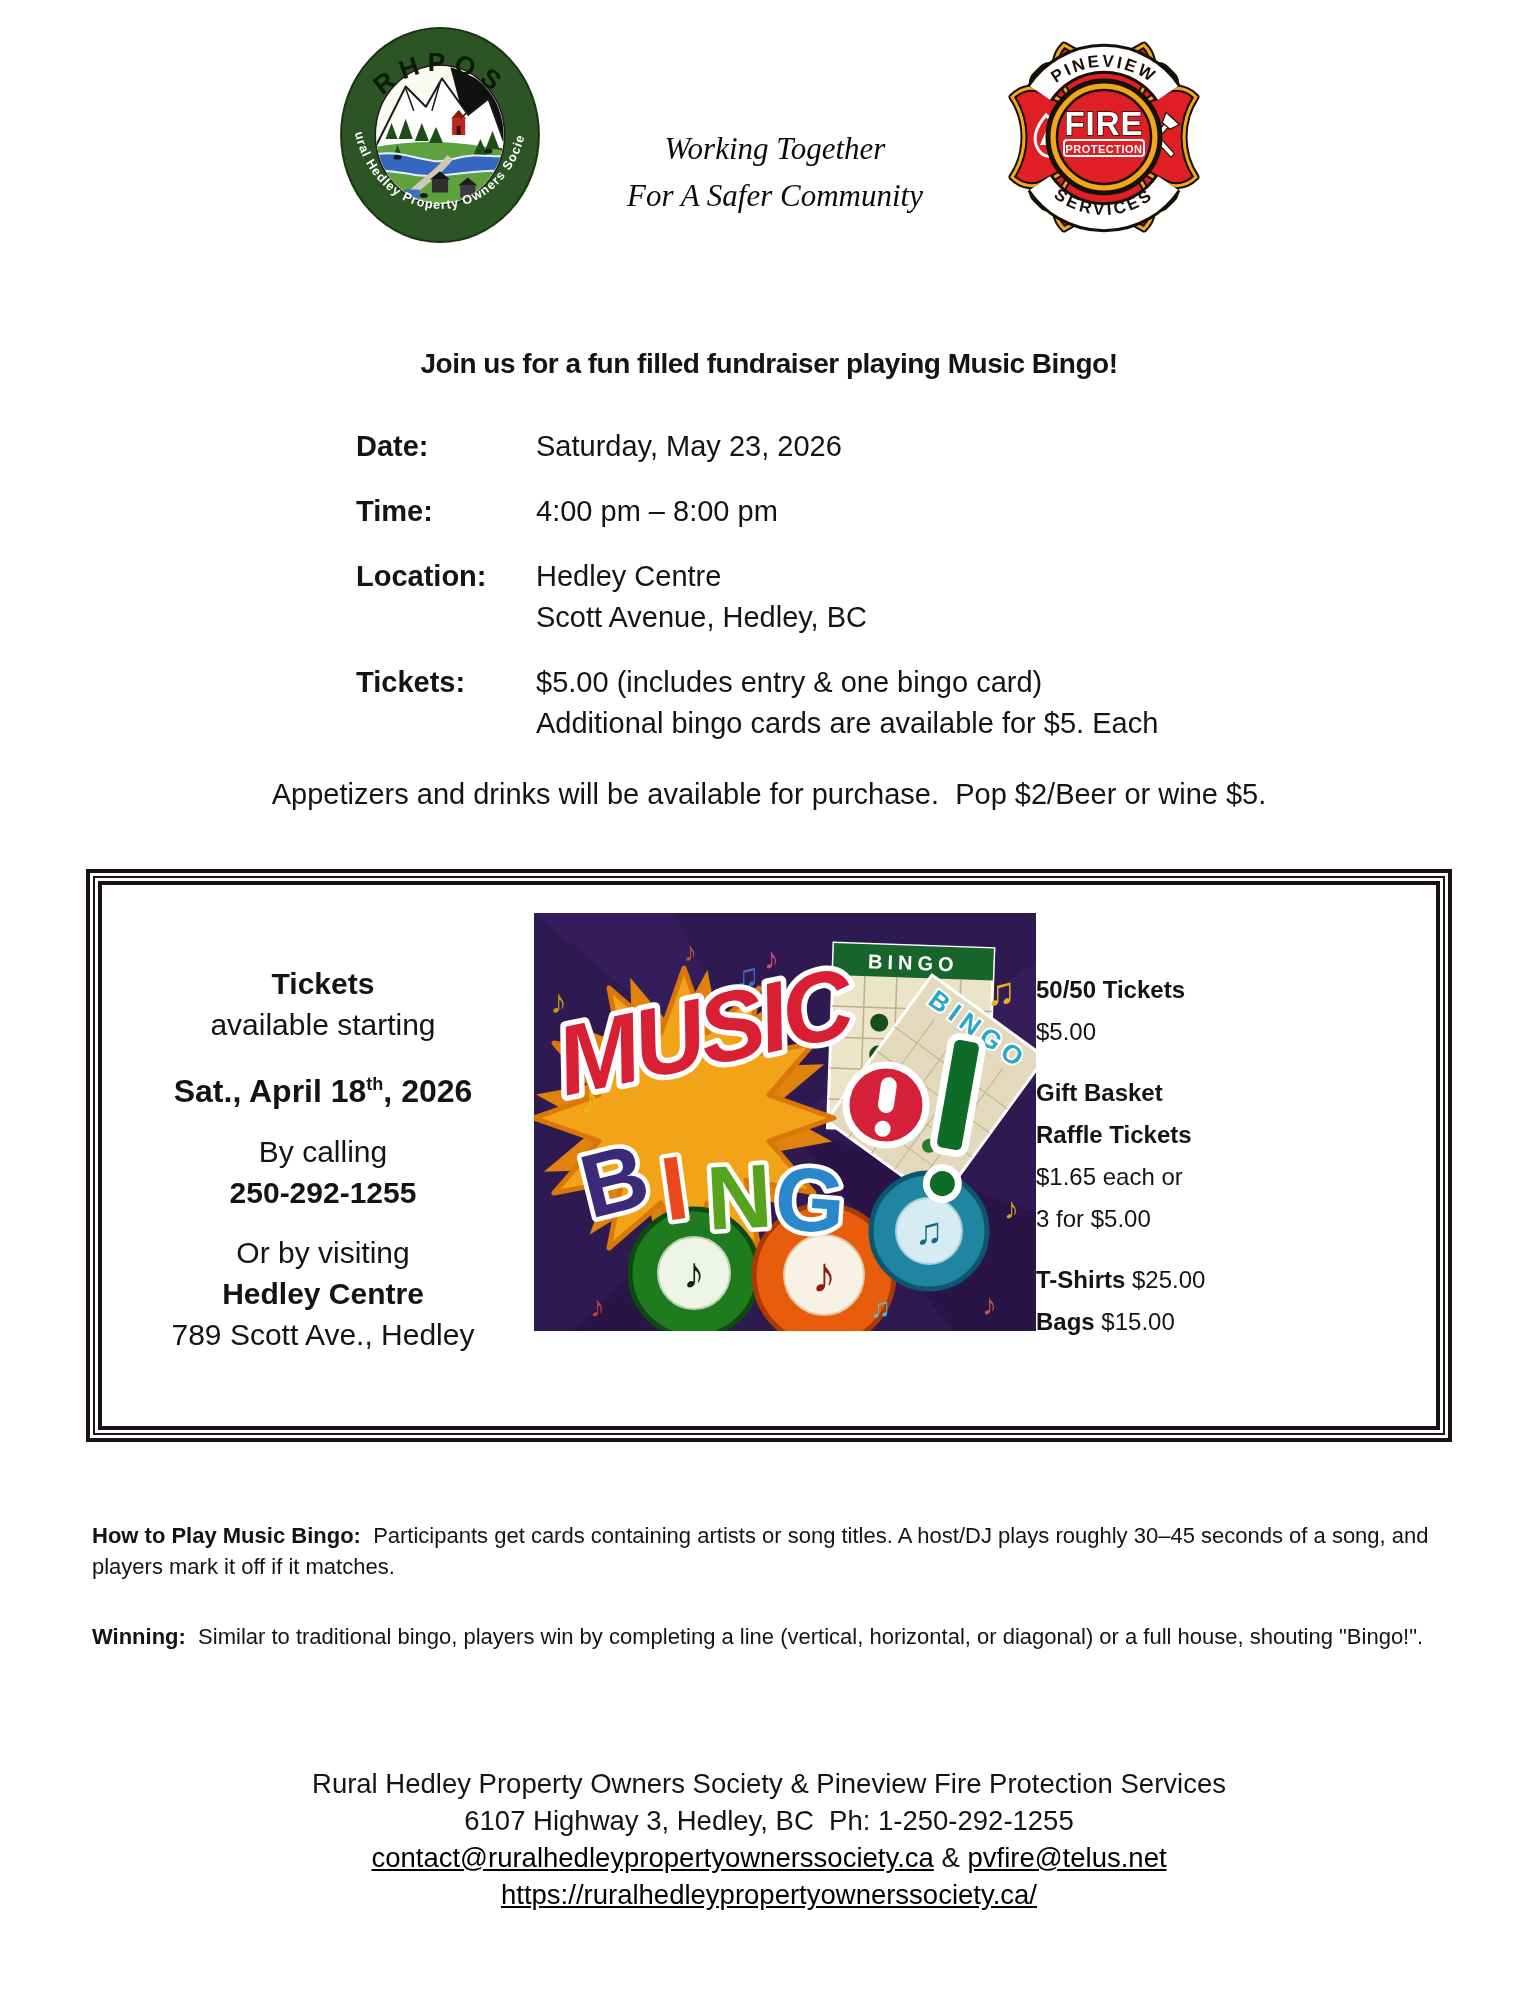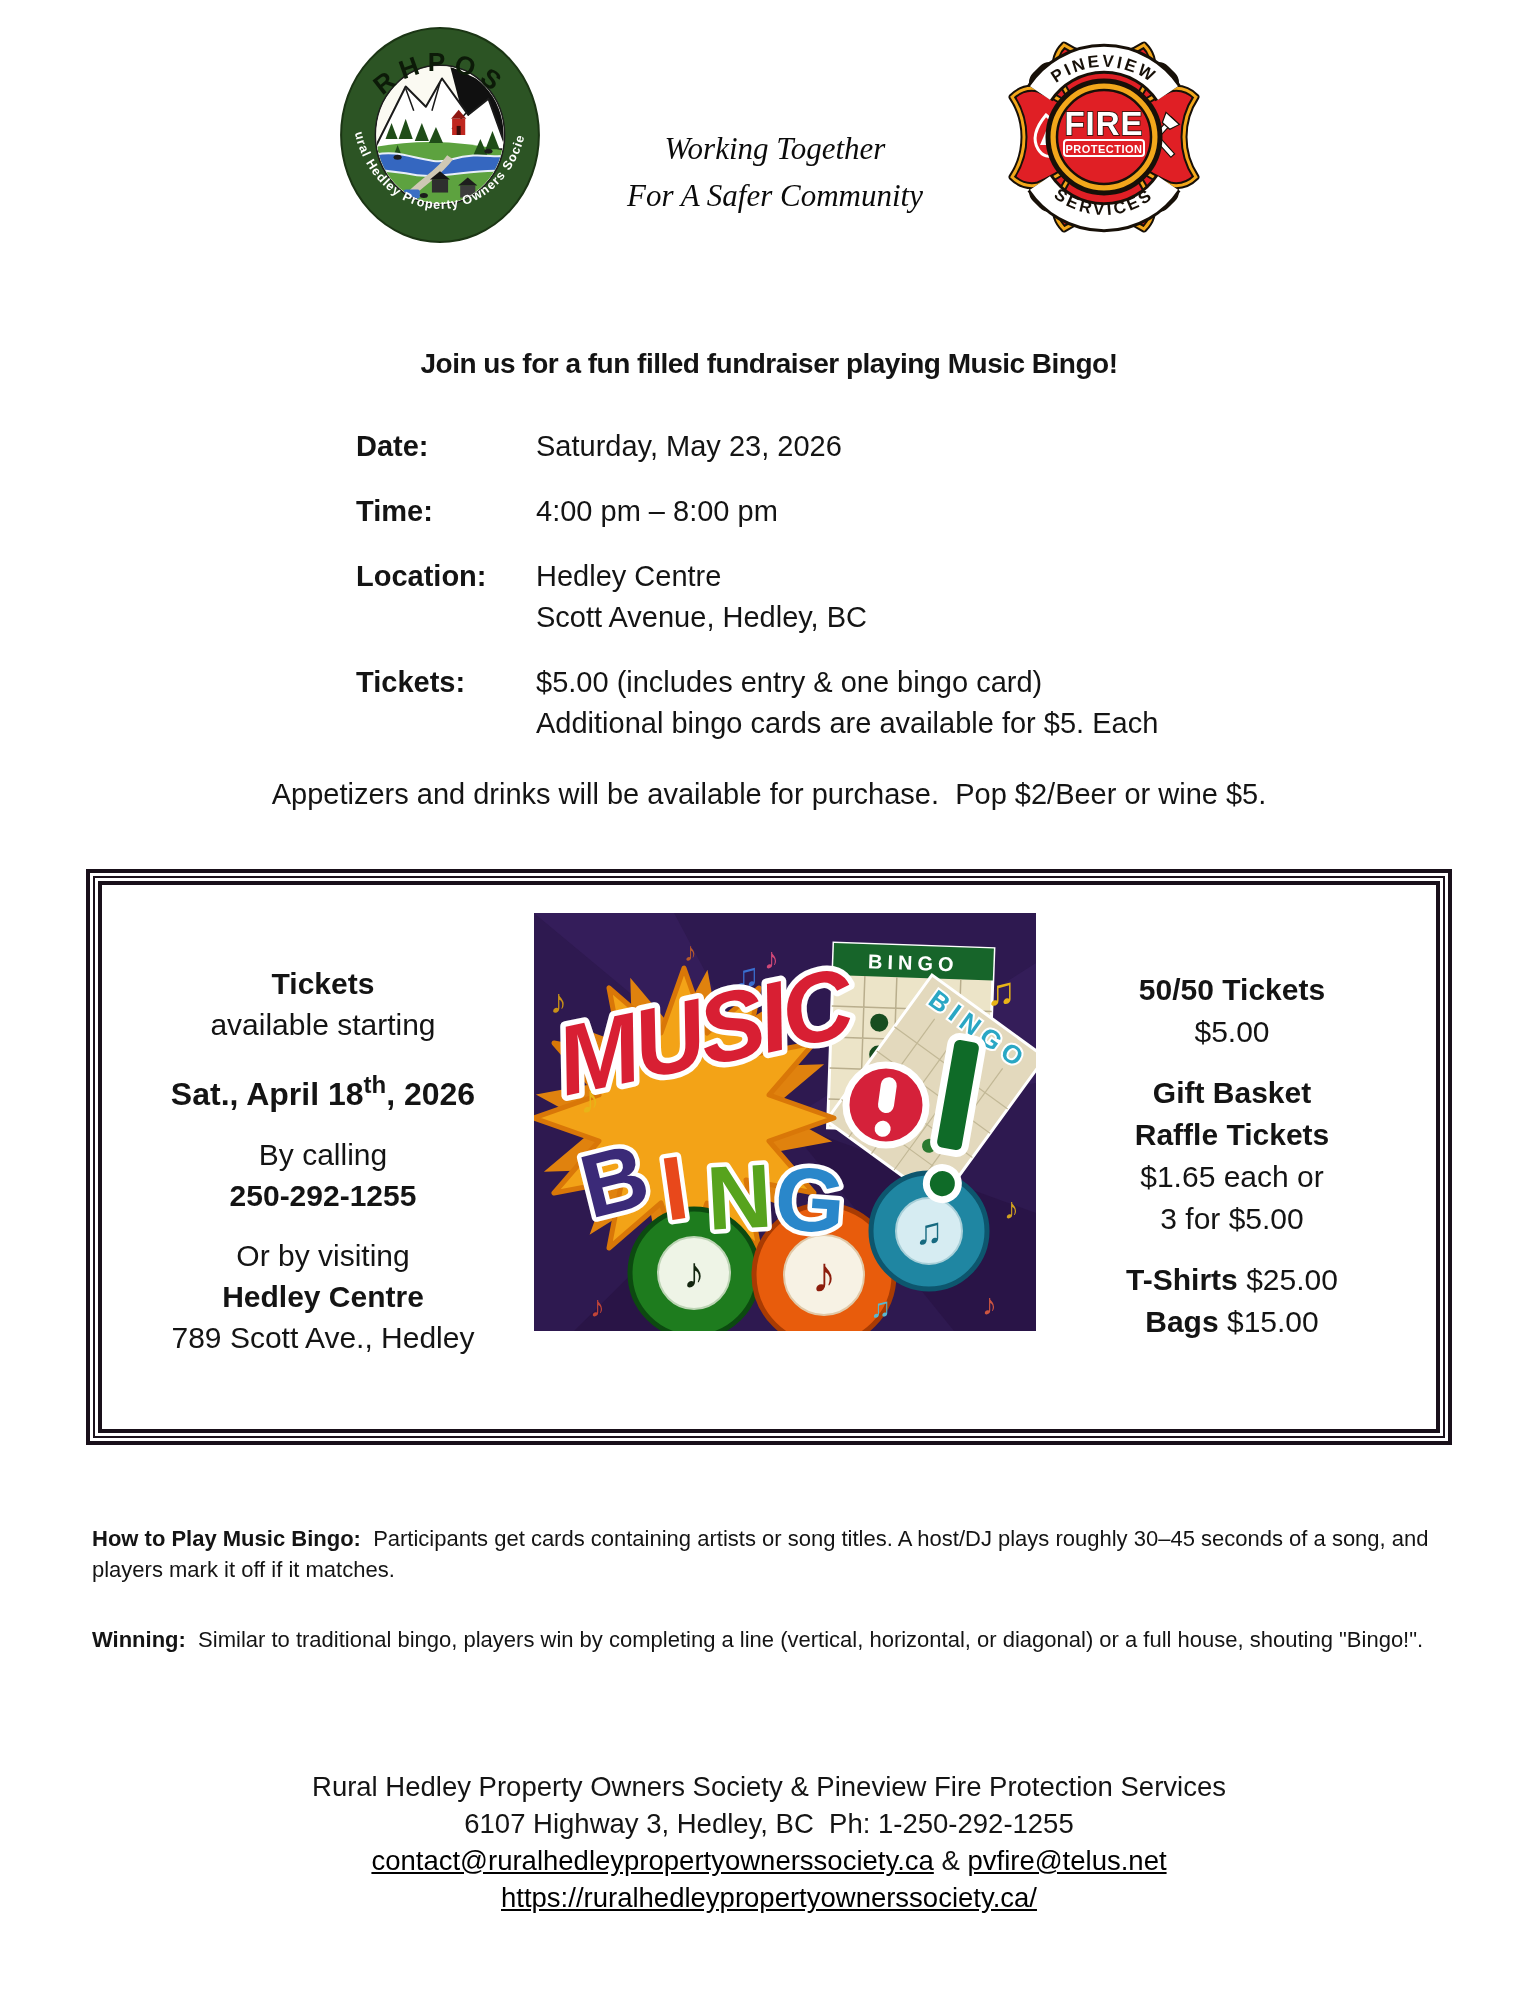--- a/index.html
+++ b/index.html
@@ -22,24 +22,24 @@
   .details { margin:46px 0 0 356px; font-size:29px; }
   .detail-row { display:flex; margin-bottom:24px; }
   .detail-label { flex:0 0 180px; font-weight:bold; line-height:41px; }
   .detail-lines { line-height:41px; }
   .note { margin-top:34px; text-align:center; font-size:29px; white-space:pre-wrap; }
   
   .tb-o { width:1352px; margin:58px auto 0; border:4px solid #19101a; padding:3px; }
   .tb-m { border:2px solid #19101a; padding:3px; }
   .tb-i { border:4px solid #19101a; padding:28px 8px 52px 10px; display:flex; align-items:flex-start; }
   .tb-left  { flex:0 0 422px; text-align:center; font-size:30px; line-height:41px; padding-top:50px; }
-  .tb-right { flex:1; text-align:center; font-size:30px; line-height:42px; padding-top:56px; }
+  .tb-right { flex:1; font-size:24px; line-height:42px; padding-top:56px; }
   .tb-left .grp, .tb-right .grp { margin-bottom:19px; }
   .b { font-weight:bold; }
-  .tb-left sup { font-size:24px; }
+  .tb-left sup { font-size:18px; }
   .graphic { flex:0 0 502px; }
   .graphic svg { display:block; width:502px; height:418px; }
   
   .para { margin:0 86px 0 92px; font-size:22px; line-height:1.43; white-space:pre-wrap; }
   .para.first { margin-top:78px; }
   .para.second { margin-top:38px; }
   
   .footer { margin-top:114px; text-align:center; font-size:27.5px; }
   .footer .line { line-height:36px; margin-bottom:1px; white-space:pre-wrap; }
   .link { color:#000000; text-decoration:underline; cursor:pointer; }

